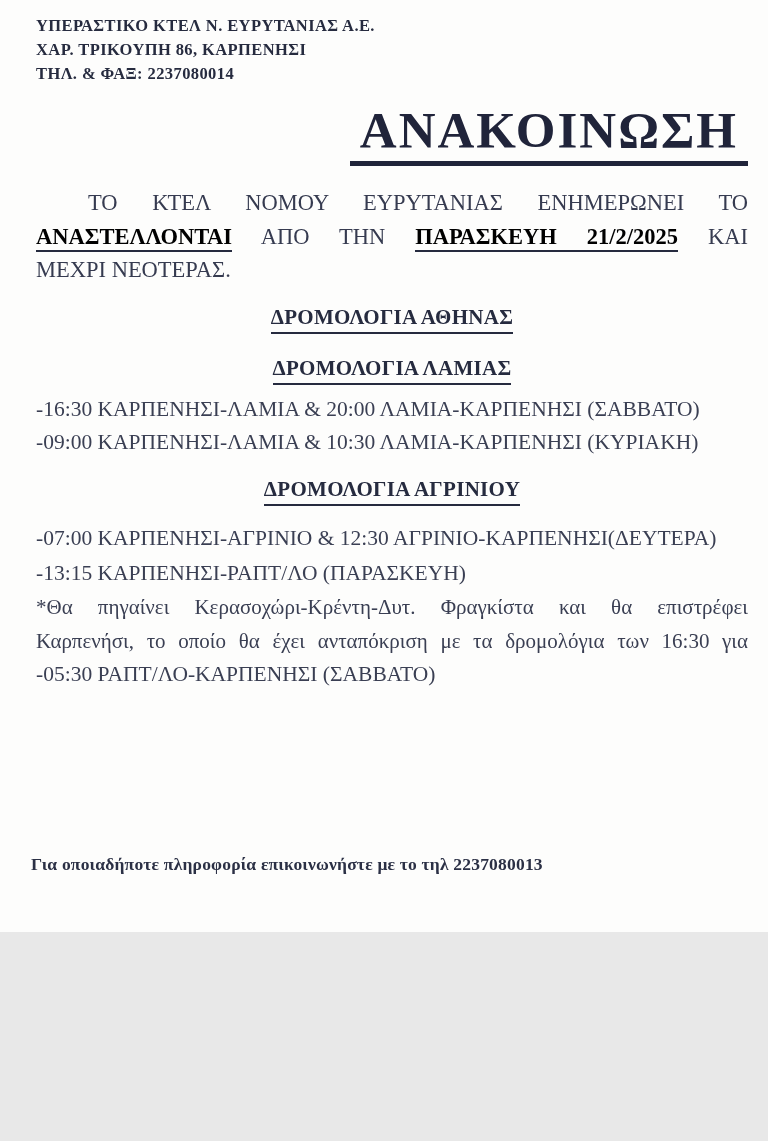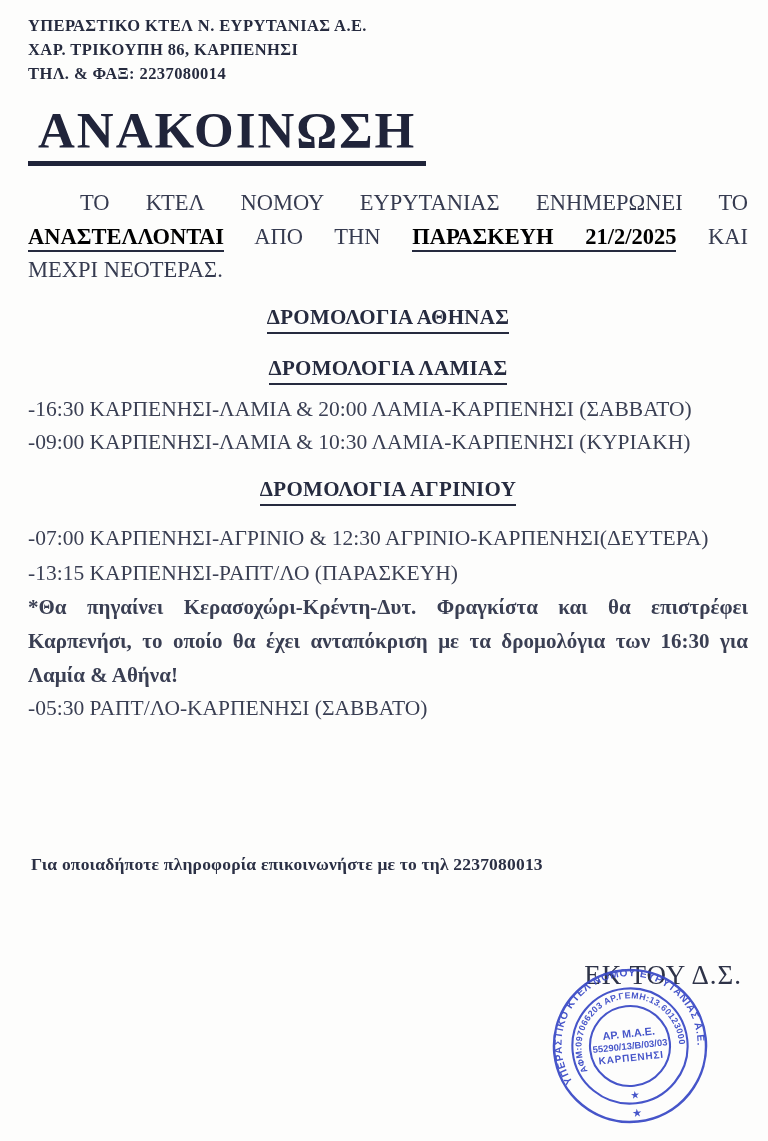--- a/index.html
+++ b/index.html
@@ -1,31 +1,31 @@
 <!DOCTYPE html>
 <html><head>
 <meta charset="utf-8">
 <style>
   html, body { margin: 0; padding: 0; background: #e8e8e8; }
   .page {
     position: relative;
     width: 768px;
-    height: 1141px;
+    height: 932px;
     margin: 0 auto;
     background: #fdfdfc;
     box-sizing: border-box;
-    padding: 14px 20px 0 28px;
+    padding: 14px 20px 0 36px;
     overflow: hidden;
     font-family: "Liberation Serif", "DejaVu Serif", serif;
     color: #3a3f53;
   }
   
   .letterhead { font-weight: bold; font-size: 16.5px; line-height: 24px; color: #262b3f; letter-spacing: .4px; }
   
-  .title-wrap { text-align: left; margin-top: 16px; }
+  .title-wrap { text-align: right; margin-top: 16px; }
   .title {
     display: inline-block;
     font-size: 51px;
     font-weight: bold;
     color: #20243a;
     letter-spacing: 2px;
     line-height: 56px;
     border-bottom: 5px solid #20243a;
     padding: 0 10px 3px 10px;
   }
@@ -50,21 +50,21 @@
     font-weight: bold;
     color: #262b3f;
     letter-spacing: .3px;
     border-bottom: 2.5px solid #262b3f;
     padding-bottom: 1px;
   }
   .routes { margin-top: 14px; font-size: 21.5px; line-height: 33px; color: #3a3f53; }
   .sec-2 .routes { margin-top: 8px; }
   .sec-3 .routes { margin-top: 16px; }
   .sec-4 .routes { margin-top: 2px; }
-  .note { font-size: 21px; line-height: 34px; color: #3a3f53; font-weight: bold; }
+  .note { font-size: 21px; line-height: 34px; color: #3a3f53; }
   
   .contact {
     position: absolute;
     left: 31px; top: 854px;
     font-size: 17.5px;
     font-weight: bold;
     color: #2b3045;
     letter-spacing: .2px;
   }
   
@@ -129,21 +129,20 @@
       <div>-07:00 ΚΑΡΠΕΝΗΣΙ-ΑΓΡΙΝΙΟ &amp; 12:30 ΑΓΡΙΝΙΟ-ΚΑΡΠΕΝΗΣΙ(ΔΕΥΤΕΡΑ)</div>
     </div>
   </div>
 
   <div class="section sec-4">
     <div class="routes">
       <div>-13:15 ΚΑΡΠΕΝΗΣΙ-ΡΑΠΤ/ΛΟ (ΠΑΡΑΣΚΕΥΗ)</div>
       <div class="note">
         <div class="jline">*Θα πηγαίνει Κερασοχώρι-Κρέντη-Δυτ. Φραγκίστα και θα επιστρέφει</div>
         <div class="jline">Καρπενήσι, το οποίο θα έχει ανταπόκριση με τα δρομολόγια των 16:30 για</div>
-        <div>Λαμία &amp; Αθήνα!</div>
       </div>
       <div>-05:30 ΡΑΠΤ/ΛΟ-ΚΑΡΠΕΝΗΣΙ (ΣΑΒΒΑΤΟ)</div>
     </div>
   </div>
 
   <div class="contact">Για οποιαδήποτε πληροφορία επικοινωνήστε με το τηλ 2237080013</div>
 
   <div class="signoff">ΕΚ ΤΟΥ Δ.Σ.</div>
 
   <svg class="stamp" viewBox="0 0 200 200" aria-hidden="true">

